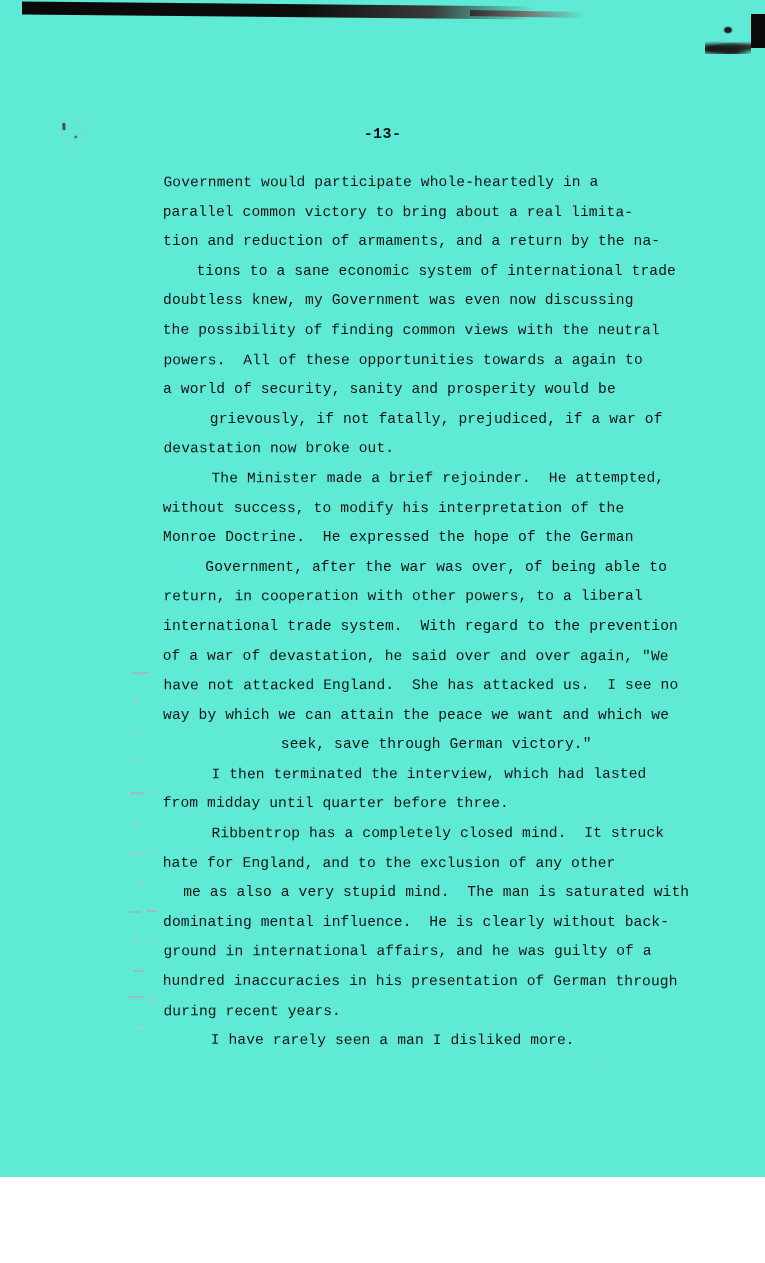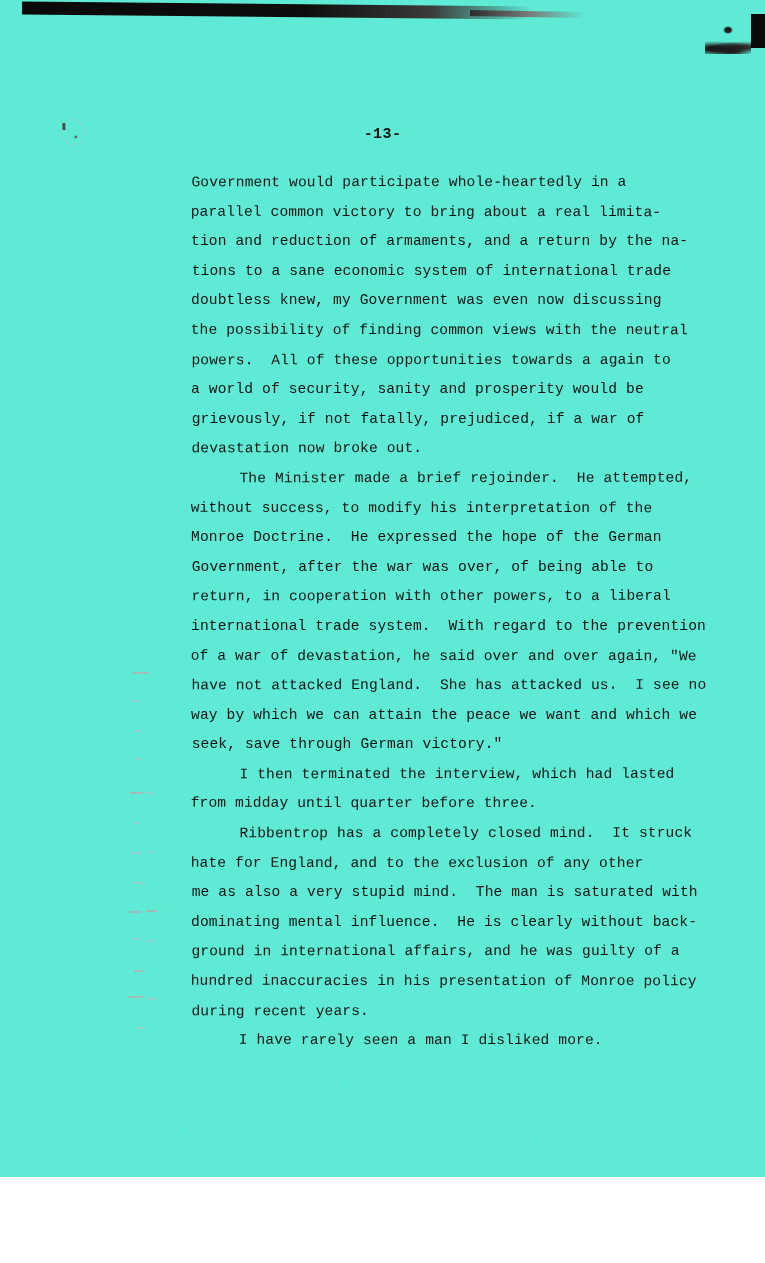--- a/index.html
+++ b/index.html
@@ -152,42 +152,41 @@
     letter-spacing: 0.4px;
     font-weight: 700;
     color: #121212;
   }
 
   .body-text {
     position: absolute;
     left: 163px;
     top: 168px;
     width: 545px;
-    margin-left: 28px;
   }
 
   .para {
     margin: 0;
     padding: 0;
   }
 
   .line {
     font-size: 14.6px;
     line-height: 29.6px;
     letter-spacing: 0.12px;
     white-space: pre;
     color: #141414;
   }
 
   .line.indent { padding-left: 48px; }
 
   
   .j1 { transform: translateX(0.4px) rotate(-0.05deg); }
   .j2 { transform: translateX(-0.3px) rotate(0.04deg); }
-  .j3 { transform: translateX(0.7px); }
+  .j3 { transform: translateX(0.7px); text-align: center; }
 
   .handwriting {
     position: absolute;
     left: 578px;
     top: 1196px;
     font-family: "DejaVu Sans", sans-serif;
     font-size: 27px;
     color: #30302e;
     letter-spacing: 1px;
     transform: rotate(-1.5deg);
@@ -272,21 +271,21 @@
       <div class="line indent j1">I then terminated the interview, which had lasted</div>
       <div class="line j2">from midday until quarter before three.</div>
     </div>
 
     <div class="para">
       <div class="line indent j1">Ribbentrop has a completely closed mind.  It struck</div>
       <div class="line j2">hate for England, and to the exclusion of any other</div>
       <div class="line j3">me as also a very stupid mind.  The man is saturated with</div>
       <div class="line">dominating mental influence.  He is clearly without back-</div>
       <div class="line j1">ground in international affairs, and he was guilty of a</div>
-      <div class="line j2">hundred inaccuracies in his presentation of Monroe policy</div>
+      <div class="line j2">hundred inaccuracies in his presentation of German through</div>
       <div class="line j1">during recent years.</div>
     </div>
 
     <div class="para">
       <div class="line indent j2">I have rarely seen a man I disliked more.</div>
     </div>
 
   </div>
 
   <div class="speckles"></div>

